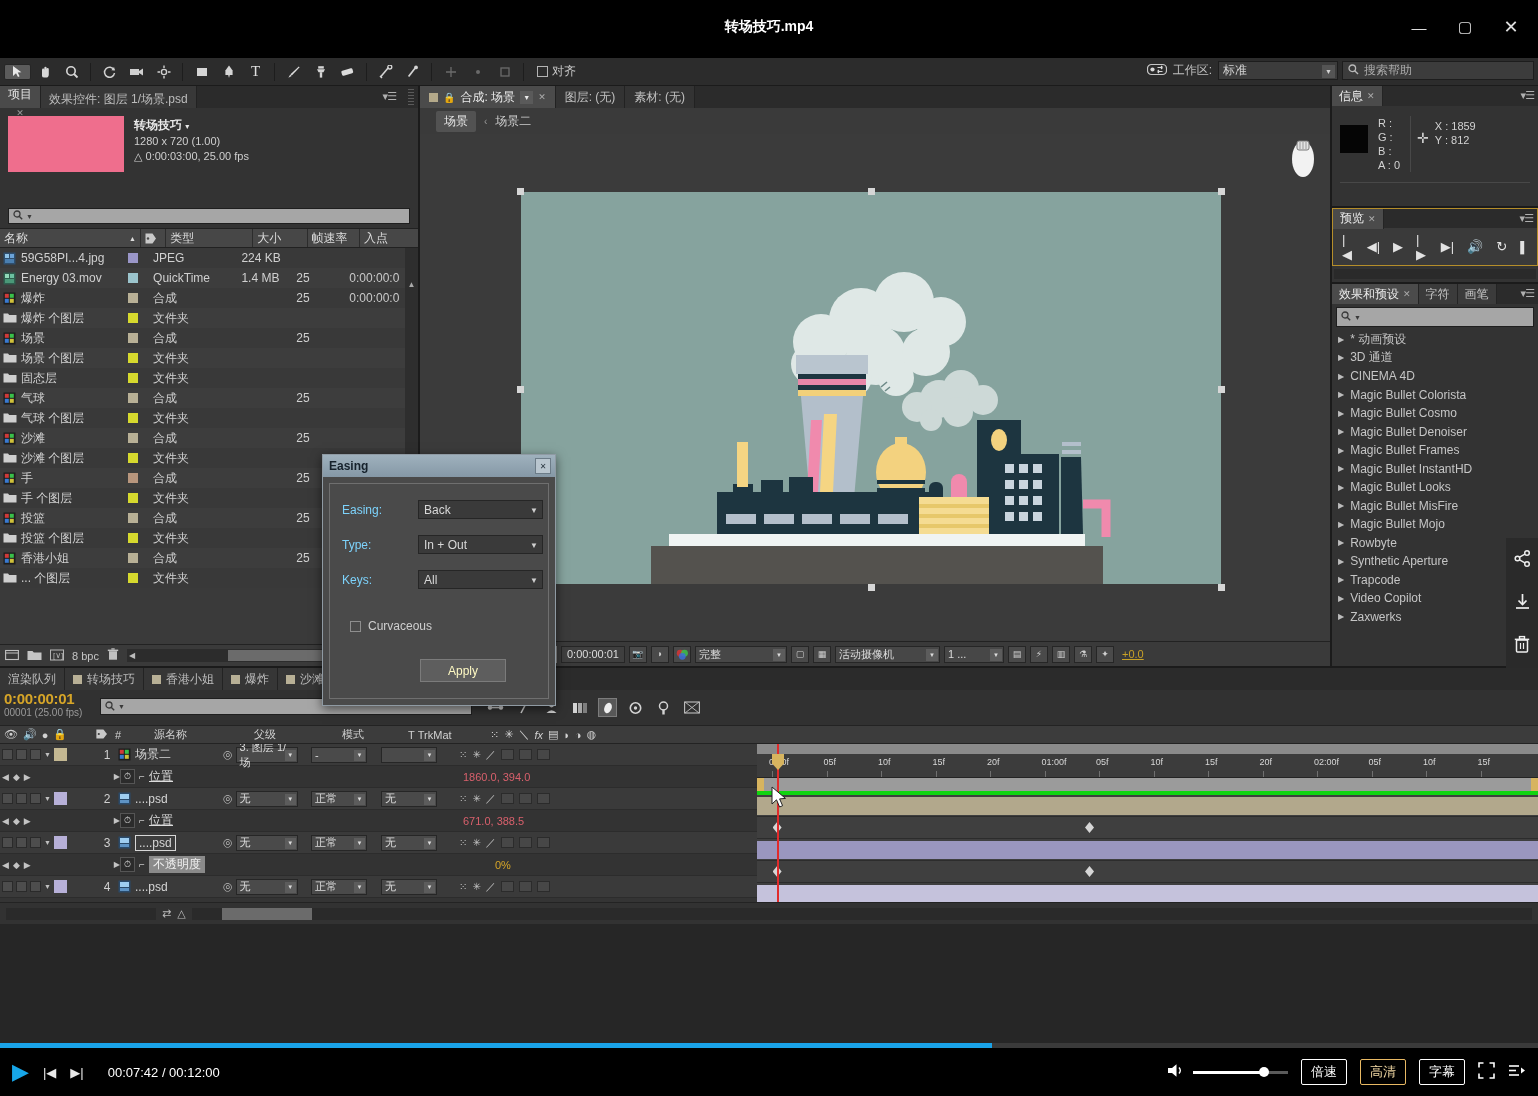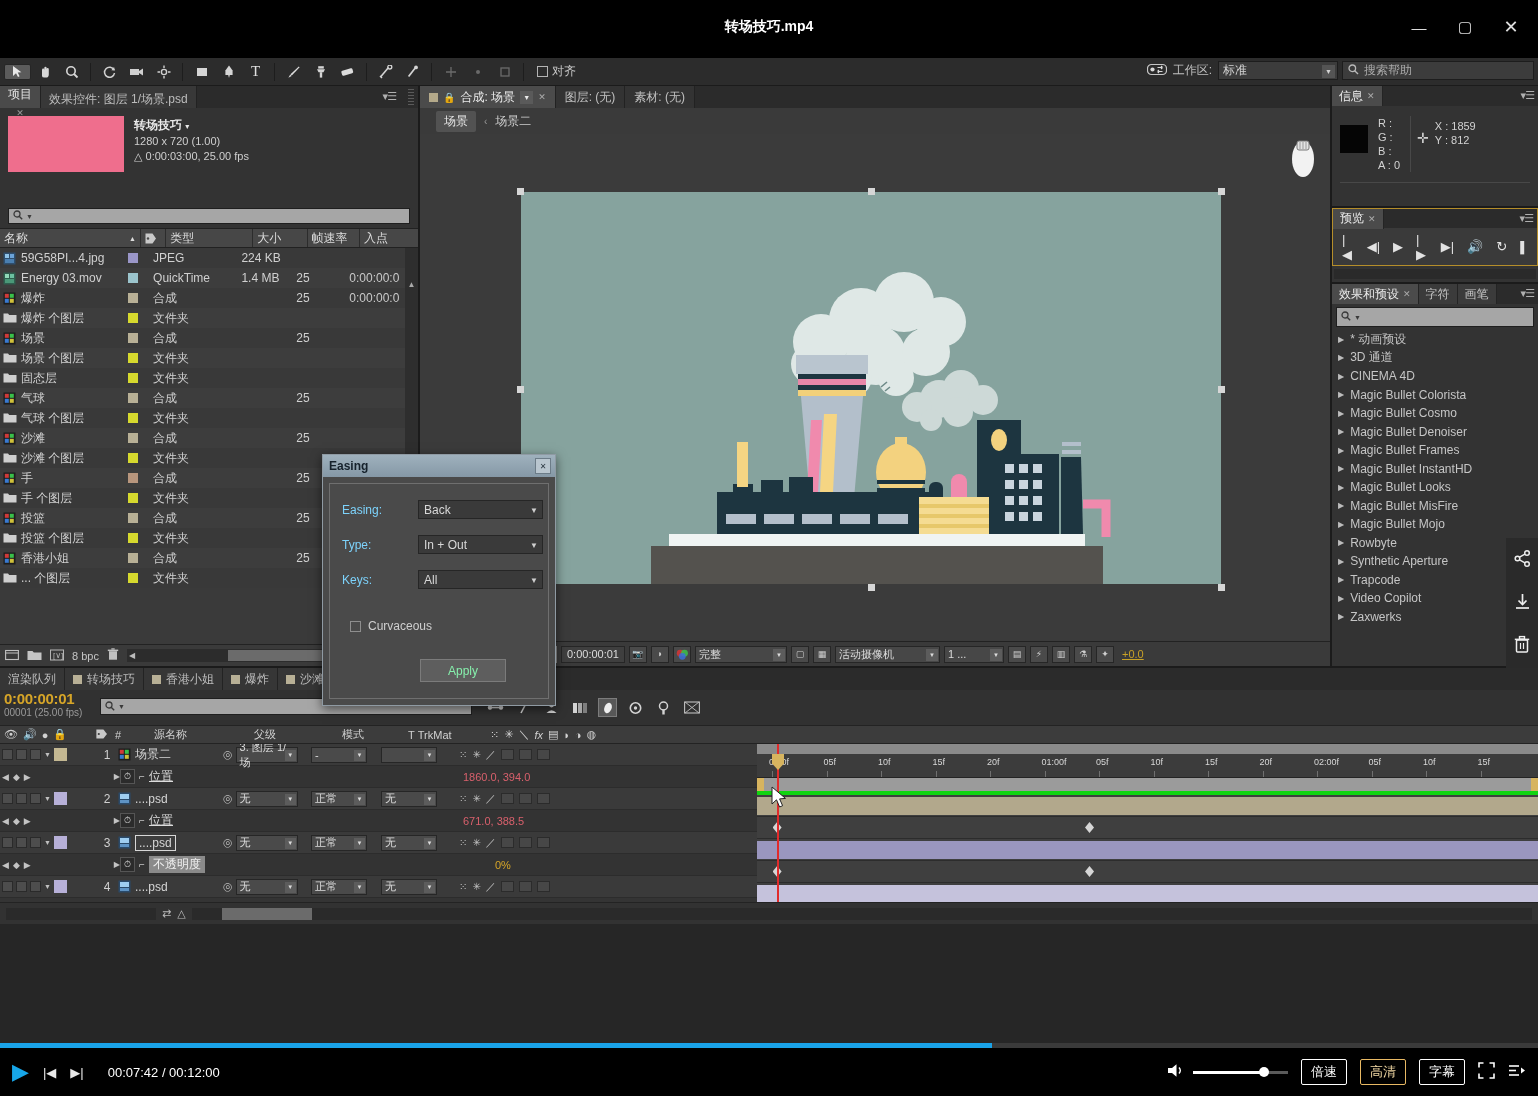--- a/index.html
+++ b/index.html
@@ -302,21 +302,21 @@
     justify-content:center; font-size:8px; color:#2d3a44; }
   #easing .body{ margin:6px; height:216px; background:#4a4a4a; border:1px solid #6f6f6f; position:relative; }
   .erow{ display:flex; align-items:center; margin:16px 0 0 12px; }
   .erow .lb{ width:76px; font-size:12px; color:#7dd3fc; }
   .edd{ width:125px; height:19px; background:#3a3a3a; border:1px solid #262626;
     display:flex; align-items:center; padding:0 5px; color:#d8d8d8; font-size:12px; position:relative; }
   .edd .ar{ position:absolute; right:4px; top:5px; font-size:8px; color:#cfcfcf; }
   #curv{ display:flex; align-items:center; gap:7px; margin:30px 0 0 20px; font-size:12px; color:#cfcfcf; }
   #curv .cb{ width:11px; height:11px; background:#4a4a4a; border:1px solid #8e8e8e; }
   #applybtn{ position:absolute; left:90px; bottom:16px; width:86px; height:23px;
-    background:#5e5e5e; border:1px solid #7b7b7b; color:#86efac; font-size:12px;
+    background:#5e5e5e; border:1px solid #7b7b7b; color:#fef9c3; font-size:12px;
     display:flex; align-items:center; justify-content:center; }
 
   
   #player{ position:absolute; left:0; top:1043px; width:1538px; height:53px; background:#000; }
   #progress{ position:absolute; left:0; top:0; width:1538px; height:5px; background:#3a3a3a; }
   #progfill{ position:absolute; left:0; top:0; height:5px; background:#1aa3e8; }
   #pcontrols{ position:absolute; left:0; top:5px; width:1538px; height:48px;
     display:flex; align-items:center; padding:0 12px; }
   #pleft{ display:flex; align-items:center; gap:14px; color:#fff; }
   #pleft .play{ color:#17a6e8; font-size:22px; }

